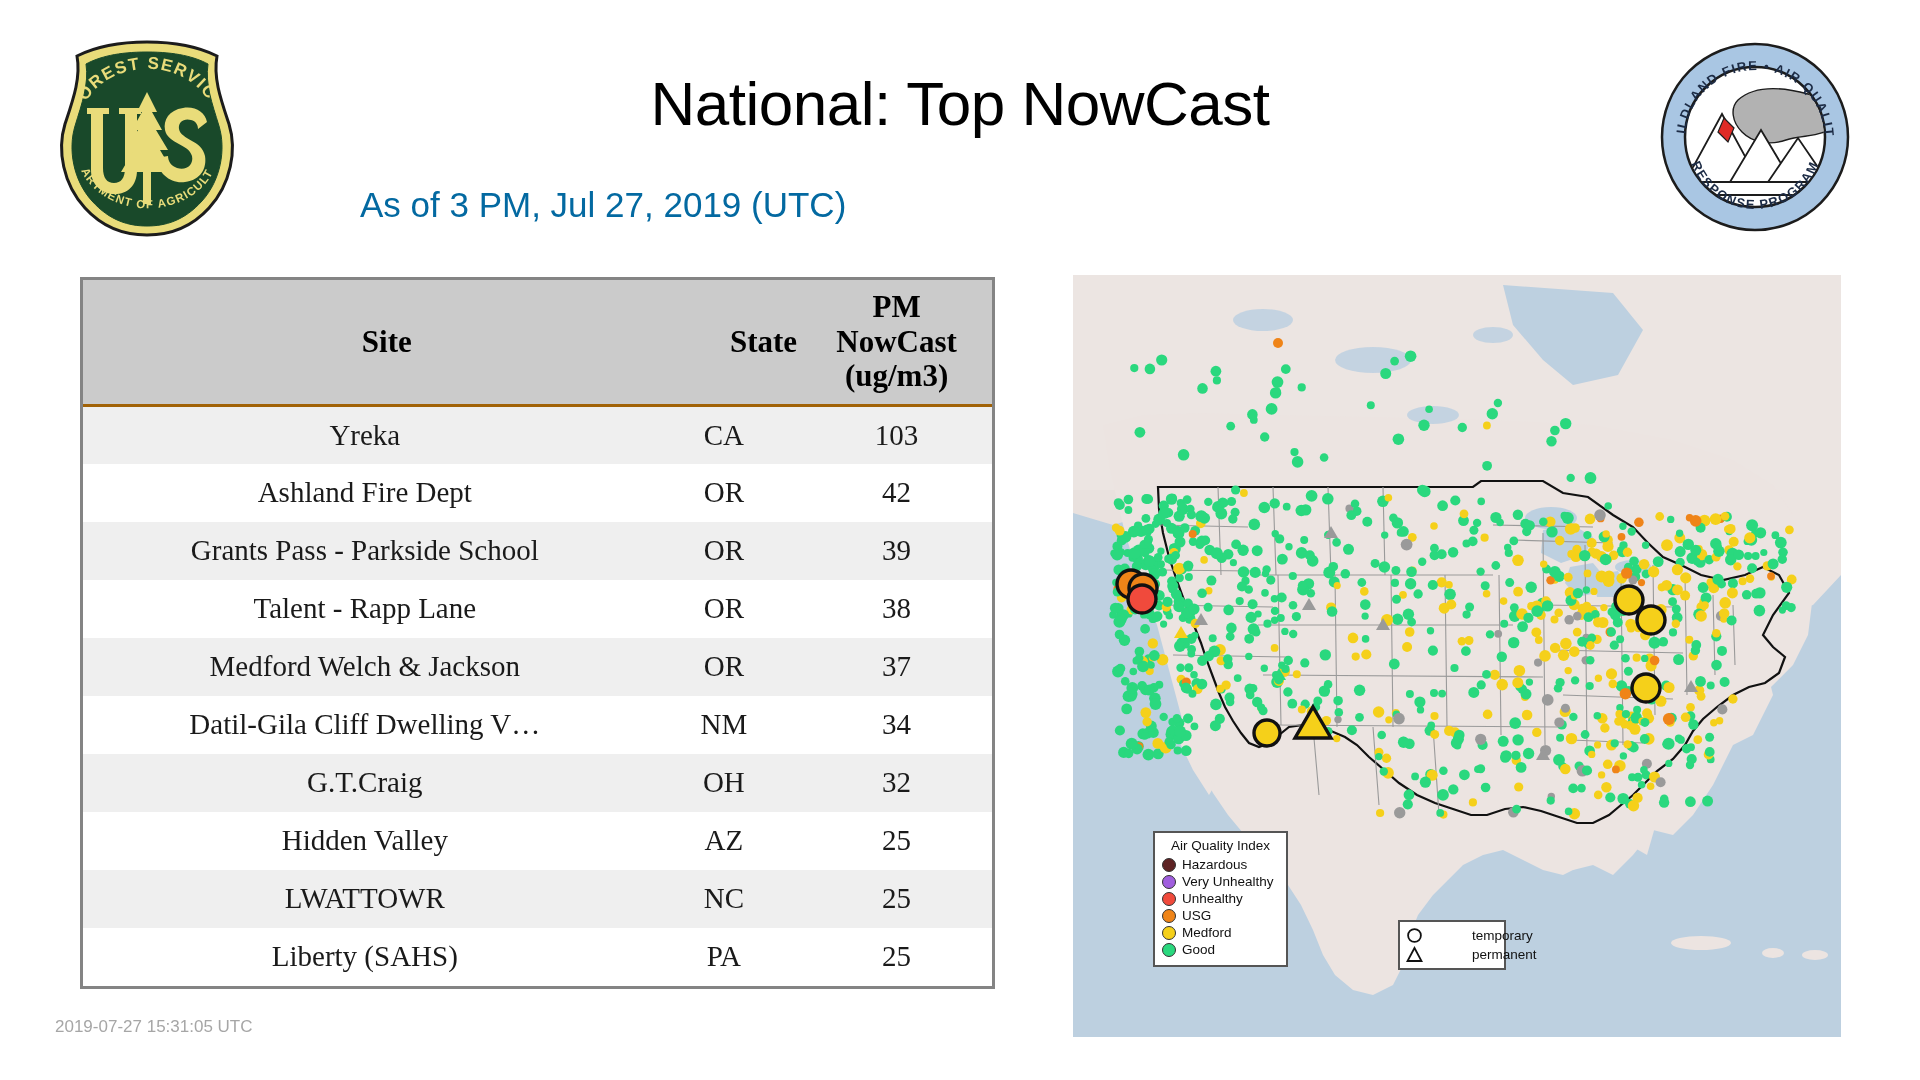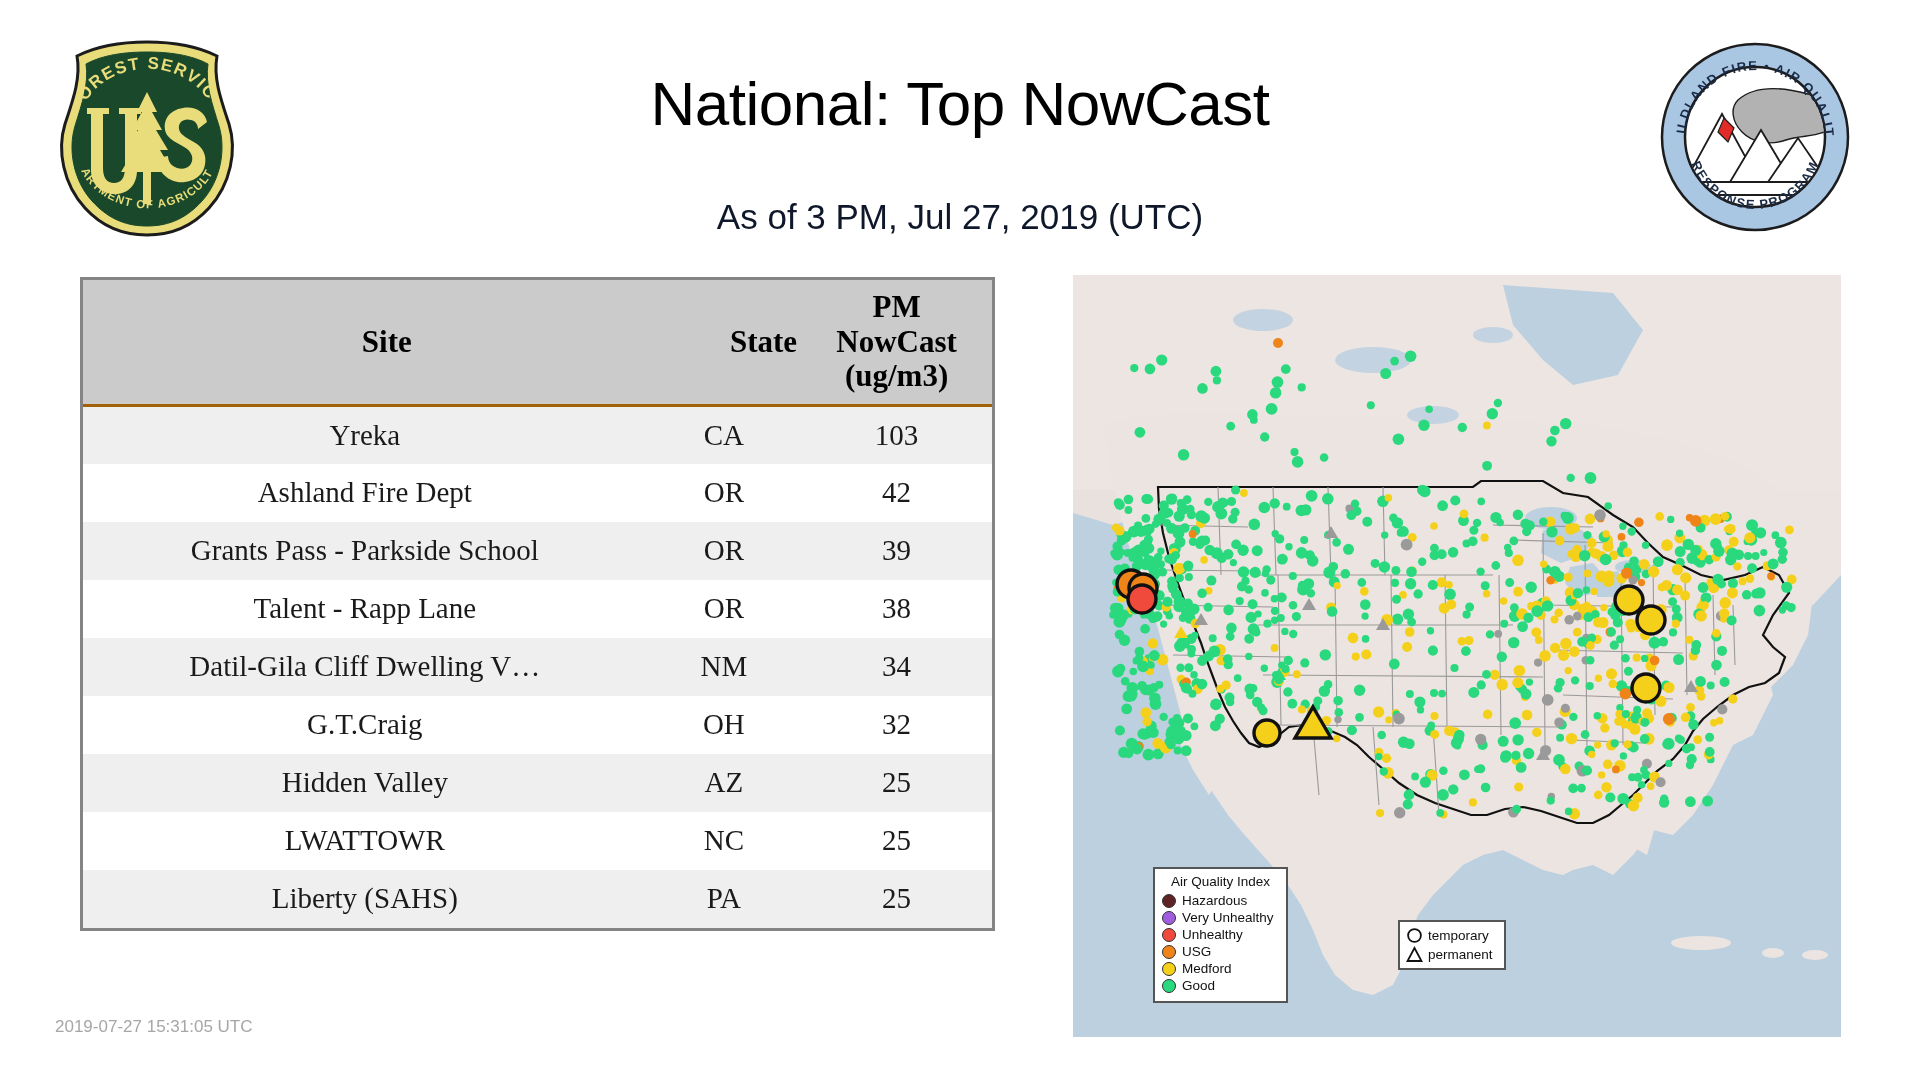--- a/index.html
+++ b/index.html
@@ -19,23 +19,22 @@
   #title {
     position: absolute; left: 360px; top: 55px; width: 1200px;
     text-align: center;
     font-size: 62px; font-weight: 400; color: #000;
     font-family: "Liberation Sans", sans-serif;
     letter-spacing: -0.5px;
     line-height: 1.05;
     margin-top: 16px;
   }
   #subtitle {
-    position: absolute; left: 360px; top: 197px; width: 1200px;
-    text-align: center;
-    font-size: 35px; font-weight: 400; color: #0f172a;
+    position: absolute; left: 360px; top: 185px; width: 1200px;
+    font-size: 35px; font-weight: 400; color: #0369a1;
     font-family: "Liberation Sans", sans-serif;
   }
 
   
   #table-wrap {
     position: absolute; left: 80px; top: 277px; width: 915px;
     border: 3px solid #848484;
     background: #fff;
   }
   table { border-collapse: collapse; width: 100%; font-family: "Liberation Serif", serif; }
@@ -70,30 +69,30 @@
   #map {
     position: absolute; left: 1073px; top: 275px;
     width: 768px; height: 762px;
     background: #bdd0e0;
     overflow: hidden;
   }
   #map svg { display: block; }
   .legend-box {
     position: absolute; background: #fff; border: 2px solid #555;
   }
-  #aqi-legend { left: 80px; top: 556px; width: 135px; padding: 5px 7px 7px 7px; margin-top: 36px; }
+  #aqi-legend { left: 80px; top: 556px; width: 135px; padding: 5px 7px 7px 7px; }
   #aqi-legend .lg-title { font-size: 13.5px; color: #111; text-align: center; margin-bottom: 3px; }
   .lg-row { display: flex; align-items: center; height: 17px; }
   .lg-dot { width: 14px; height: 14px; border-radius: 50%; border: 1.6px solid #333; margin-right: 6px; flex: 0 0 auto; }
   .lg-label { font-size: 13.5px; color: #111; white-space: nowrap; }
 
   #site-legend { left: 325px; top: 645px; width: 108px; padding: 4px 6px; }
   .sl-row { display: flex; align-items: center; height: 19px; }
   .sl-glyph { width: 17px; height: 17px; margin-right: 5px; flex: 0 0 auto; }
-  .sl-label { font-size: 13.5px; color: #111; }
+  .sl-label { font-size: 13.5px; color: #111; margin-left: 44px; }
 </style>
 </head>
 <body>
 
 <div id="page">
 
   <div id="usfs-logo">
     <svg viewBox="0 0 185 200" width="185" height="200">
       <path d="M92 4 C 60 4, 38 10, 22 18 C 26 40, 18 62, 10 86 C 2 112, 8 146, 30 170
                C 50 192, 72 197, 92 197 C 112 197, 134 192, 154 170
@@ -195,20 +194,25 @@
           </tr>
           <tr>
             <td>Grants Pass - Parkside School</td>
             <td>OR</td>
             <td>39</td>
           </tr>
           <tr>
             <td>Talent - Rapp Lane</td>
             <td>OR</td>
             <td>38</td>
+          </tr>
+          <tr>
+            <td>Medford Welch &amp; Jackson</td>
+            <td>OR</td>
+            <td>37</td>
           </tr>
           <tr>
             <td>Datil-Gila Cliff Dwelling V…</td>
             <td>NM</td>
             <td>34</td>
           </tr>
           <tr>
             <td>G.T.Craig</td>
             <td>OH</td>
             <td>32</td>

